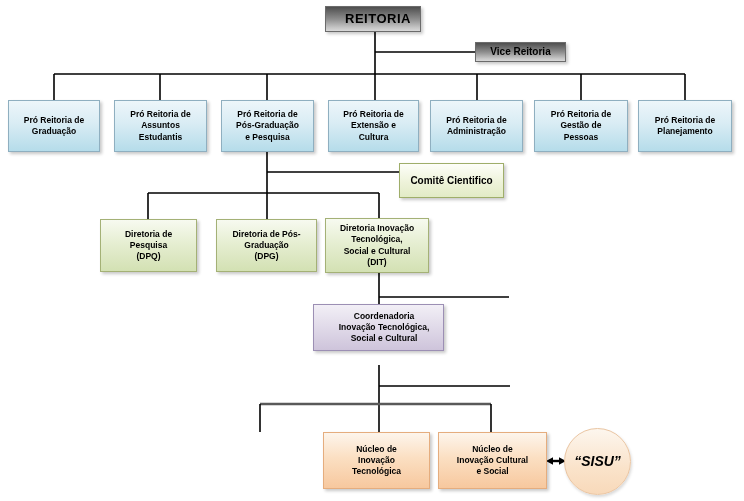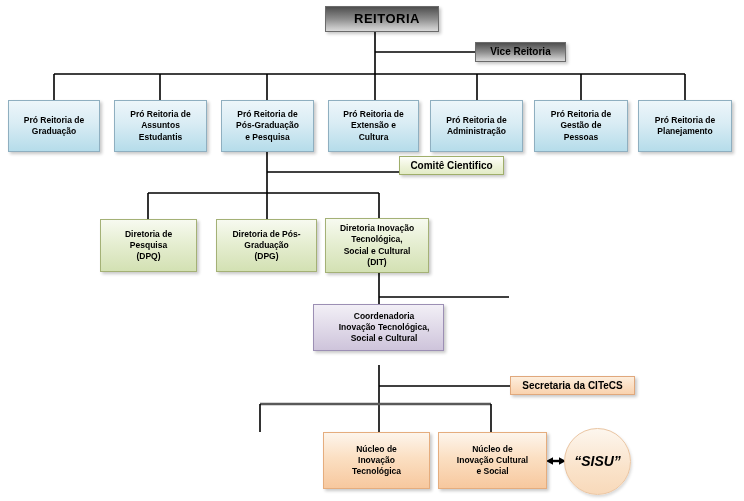--- a/index.html
+++ b/index.html
@@ -104,21 +104,21 @@
       <line x1="260" y1="404" x2="260" y2="432"></line>
       <line x1="491" y1="404" x2="491" y2="432"></line>
     </g>
     <g>
       <line x1="551" y1="461" x2="561" y2="461" stroke="#000000" stroke-width="2.4"></line>
       <polygon points="546,461 553,457.2 553,464.8" fill="#000000"></polygon>
       <polygon points="566,461 559,457.2 559,464.8" fill="#000000"></polygon>
     </g>
   </svg>
 
-  <div class="node gray root-box" style="left:325px; top:6px; width:114px; height:26px;padding-left:12px;">REITORIA</div>
+  <div class="node gray root-box" style="left:325px; top:6px; width:96px; height:26px;padding-left:12px;">REITORIA</div>
 
   <div class="node gray small-box" style="left:475px; top:42px; width:91px; height:20px;">Vice Reitoria</div>
 
   <div class="node blue" style="left:8px; top:100px; width:92px; height:52px;">Pró Reitoria de
 Graduação</div>
   <div class="node blue" style="left:114px; top:100px; width:93px; height:52px;">Pró Reitoria de
 Assuntos
 Estudantis</div>
   <div class="node blue" style="left:221px; top:100px; width:93px; height:52px;">Pró Reitoria de
 Pós-Graduação
@@ -127,39 +127,38 @@
 Extensão e
 Cultura</div>
   <div class="node blue" style="left:430px; top:100px; width:93px; height:52px;">Pró Reitoria de
 Administração</div>
   <div class="node blue" style="left:534px; top:100px; width:94px; height:52px;">Pró Reitoria de
 Gestão de
 Pessoas</div>
   <div class="node blue" style="left:638px; top:100px; width:94px; height:52px;">Pró Reitoria de
 Planejamento</div>
 
-  <div class="node green-sm small-box" style="left:399px; top:156px; width:105px; height:19px;">Comitê Cientifico</div>
+  <div class="node green-sm small-box" style="left:399px; top:163px; width:105px; height:35px;">Comitê Cientifico</div>
 
   <div class="node green" style="left:100px; top:219px; width:97px; height:53px;">Diretoria de
 Pesquisa
 (DPQ)</div>
   <div class="node green" style="left:216px; top:219px; width:101px; height:53px;">Diretoria de Pós-
 Graduação
 (DPG)</div>
   <div class="node green" style="left:325px; top:218px; width:104px; height:55px;">Diretoria Inovação
 Tecnológica,
 Social e Cultural
 (DIT)</div>
 
 
   <div class="node purple" style="left:313px; top:304px; width:131px; height:47px;padding-left:13px;">Coordenadoria
 Inovação Tecnológica,
 Social e Cultural</div>
 
-  <div class="node orange-sm small-box" style="left:510px; top:376px; width:125px; height:19px;">Secretaria da CITeCS</div>
 
   <div class="node orange" style="left:323px; top:432px; width:107px; height:57px;">Núcleo de
 Inovação
 Tecnológica</div>
   <div class="node orange" style="left:438px; top:432px; width:109px; height:57px;">Núcleo de
 Inovação Cultural
 e Social</div>
 
   <div class="node circle" style="left:564px; top:428px; width:67px; height:67px;">“SISU”</div>
 

